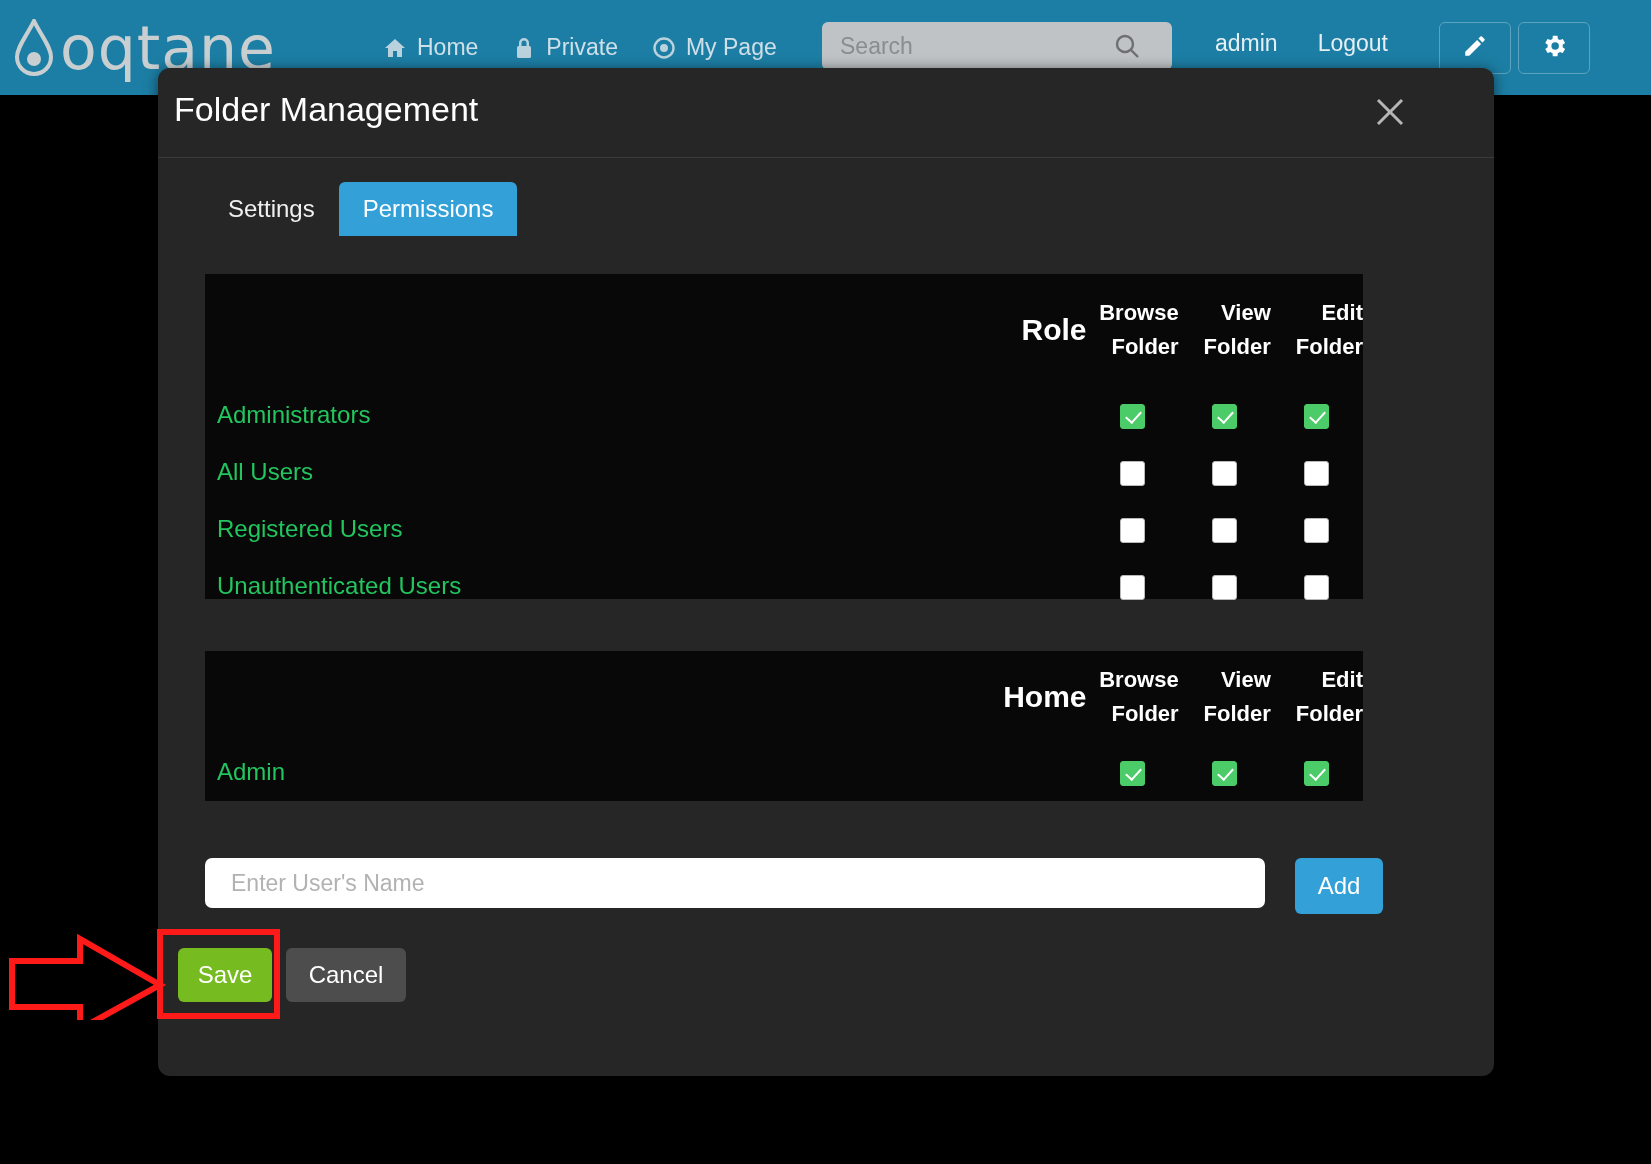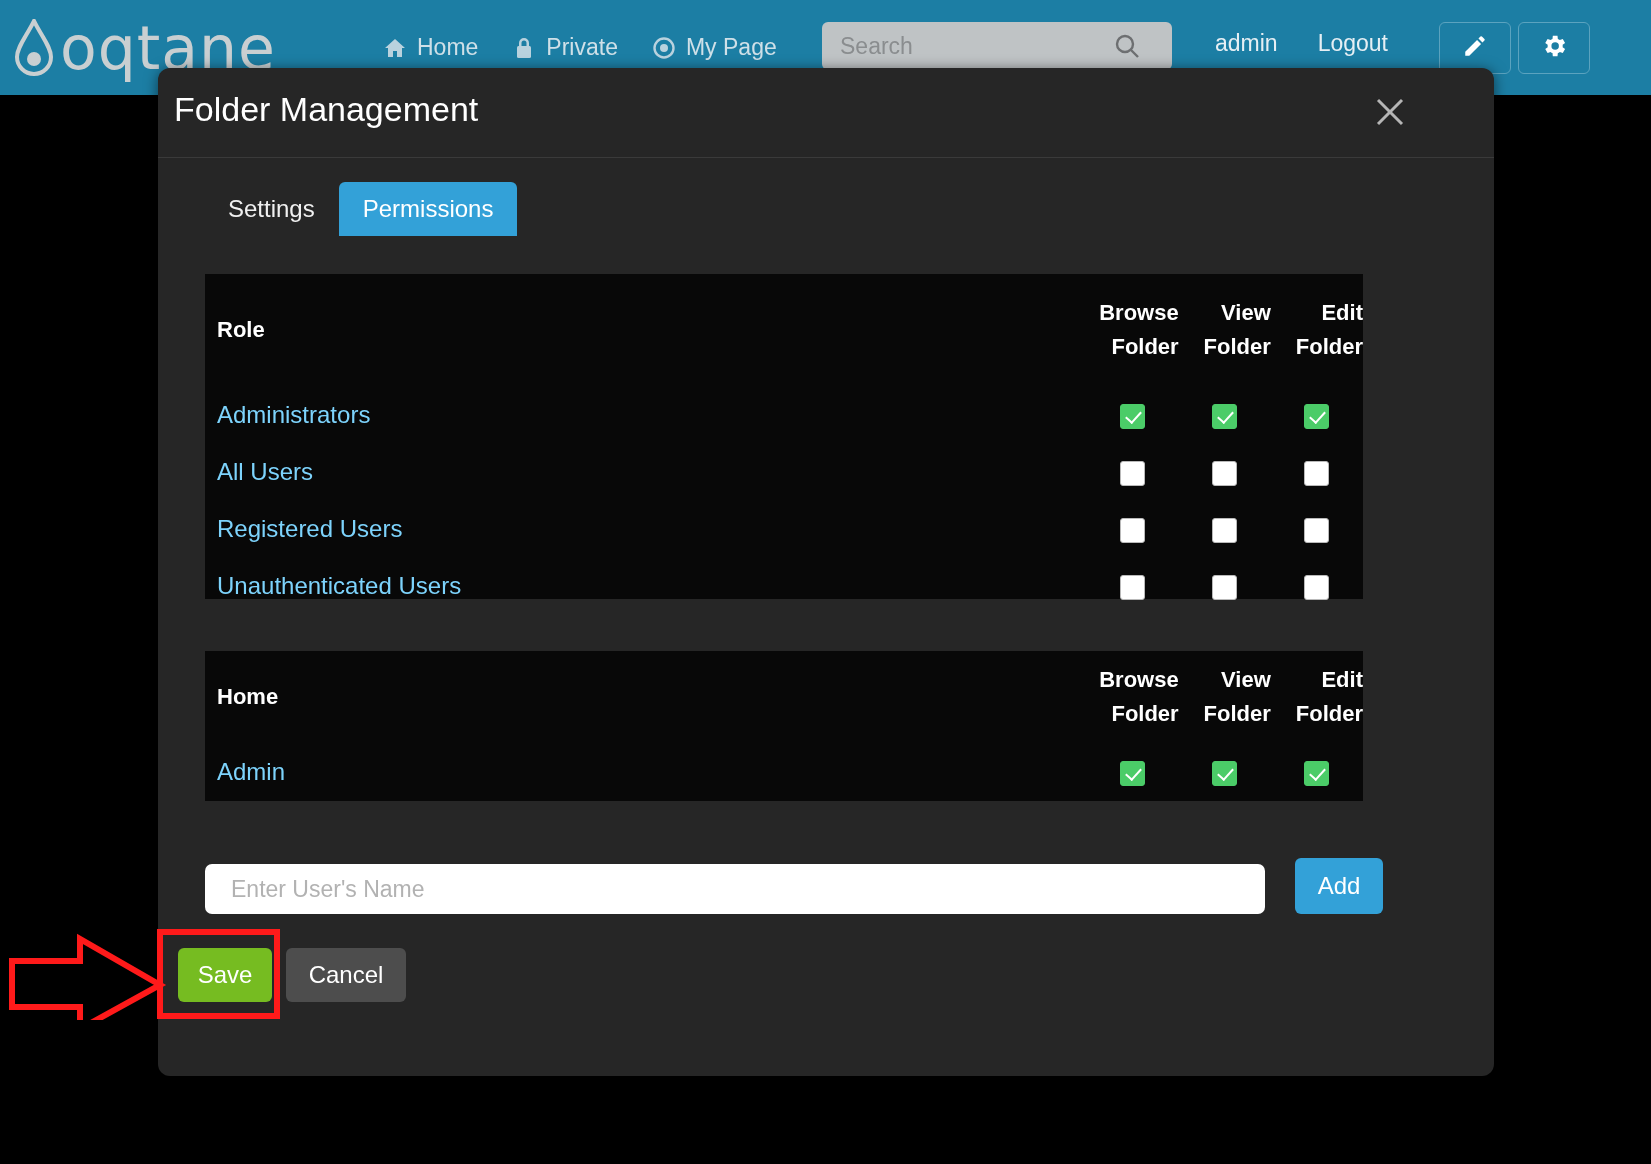--- a/index.html
+++ b/index.html
@@ -86,45 +86,45 @@
   #user-table { top: 583px; height: 150px; }
 
   table.perm { width: 100%; border-collapse: collapse; table-layout: fixed; }
   table.perm col.c-name { width: 880px; }
   table.perm col.c-chk  { width: 92px; }
 
   table.perm th {
     color: #ffffff; font-size: 22px; font-weight: bold;
     text-align: right; vertical-align: middle; padding: 0;
   }
-  table.perm th.name-col { text-align: left; padding-left: 12px; font-size: 22px; }
+  table.perm th.name-col { text-align: right; padding-left: 12px; font-size: 30px; }
   .th-line { line-height: 1.55; }
   table.perm td {
-    color: #7dd3fc; font-size: 24px; padding: 0; height: 57px;
+    color: #22c55e; font-size: 24px; padding: 0; height: 57px;
     vertical-align: middle; text-align: center;
   }
   table.perm td.name-col { text-align: left; padding-left: 12px; }
 
   #role-table thead th { height: 112px; }
   #user-table thead th { height: 92px; }
 
   .cbx {
     display: inline-block; width: 25px; height: 25px; border-radius: 3px;
     vertical-align: middle;
   }
   .cbx.off { background: #ffffff; border: 1px solid #b9b9b9; }
   .cbx.on  { background: #4bcc68; position: relative; border: 1px solid #4bcc68; }
   .cbx.on::after {
     content: ""; position: absolute; left: 8px; top: 3px;
     width: 7px; height: 13px; border: solid #ffffff;
     border-width: 0 2.6px 2.6px 0; transform: rotate(42deg);
   }
 
   
-  #adduser-row { position: absolute; left: 47px; top: 790px; display: flex; align-items: flex-end; gap: 30px; }
+  #adduser-row { position: absolute; left: 47px; top: 790px; display: flex; align-items: flex-start; gap: 30px; }
   #username-input {
     width: 1060px; height: 50px; border-radius: 7px; border: none; outline: none;
     background: #ffffff; font-size: 23px; color: #333; padding-left: 26px;
     font-family: "Liberation Sans", sans-serif;
   }
   #username-input::placeholder { color: #b2b2b2; }
   #add-button {
     width: 88px; height: 56px; border: none; border-radius: 6px;
     background: #33a1d8; color: #ffffff; font-size: 24px; cursor: pointer;
     font-family: "Liberation Sans", sans-serif;

